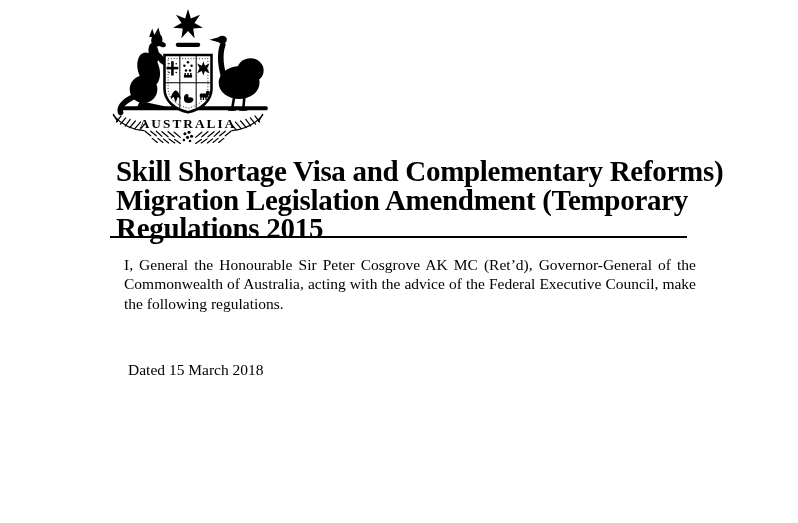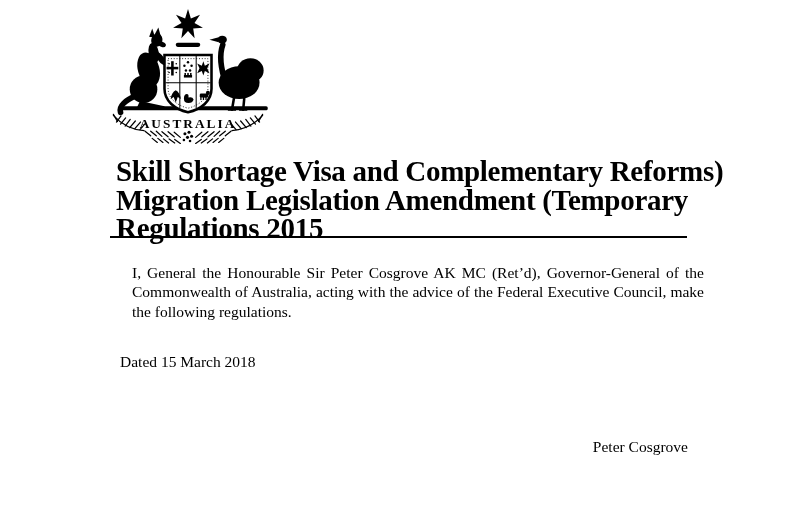--- a/index.html
+++ b/index.html
@@ -11,24 +11,24 @@
   .doc-title{
     position:absolute;left:116px;top:157px;width:600px;
     font-weight:bold;font-size:29px;line-height:28.5px;letter-spacing:-0.3px;
   }
   .doc-title div{white-space:nowrap;}
   .title-rule{
     position:absolute;left:110px;top:236px;width:577px;height:0;
     border:none;border-top:2px solid #000;margin:0;
   }
   .preamble{
-    position:absolute;left:116px;top:247px;width:572px;margin:16px;
+    position:absolute;left:116px;top:247px;width:572px;margin:8px;
     font-size:15.5px;line-height:19.4px;text-align:justify;
   }
-  .dated{position:absolute;left:116px;top:349px;margin:4px;font-size:15.5px;}
+  .dated{position:absolute;left:116px;top:349px;margin:12px;font-size:15.5px;}
   .signature{
     position:absolute;right:110px;top:436px;text-align:center;
     font-size:15.5px;line-height:22.5px;width:max-content;
   }
 </style>
 </head>
 <body>
 
 <div class="page">
 
@@ -126,16 +126,15 @@
     <div>Regulations 2015</div>
   </div>
 
   <hr class="title-rule">
 
   <p class="preamble">I, General the Honourable Sir Peter Cosgrove AK MC (Ret’d), Governor-General of the Commonwealth of Australia, acting with the advice of the Federal Executive Council, make the following regulations.</p>
 
   <p class="dated">Dated 15 March 2018</p>
 
   <div class="signature">
-    <div>Peter Cosgrove</div>
   </div>
 
 </div>
 
 </body></html>

